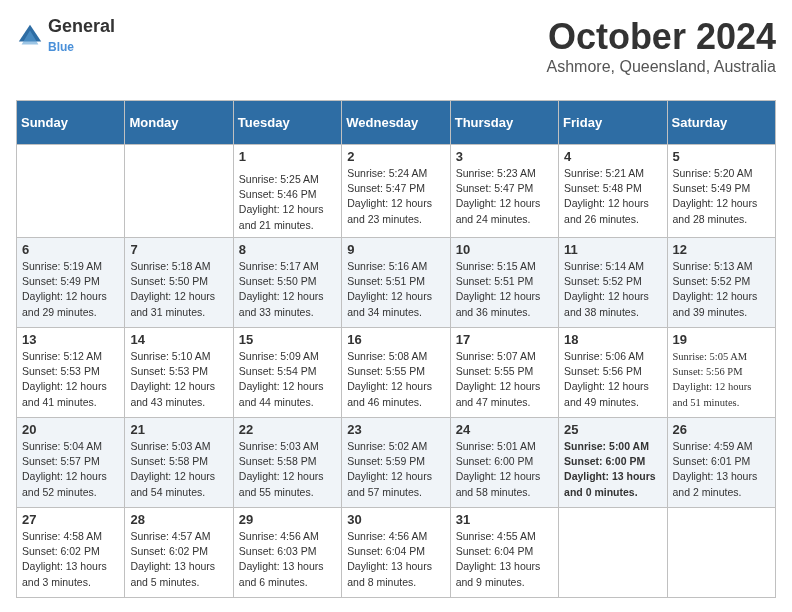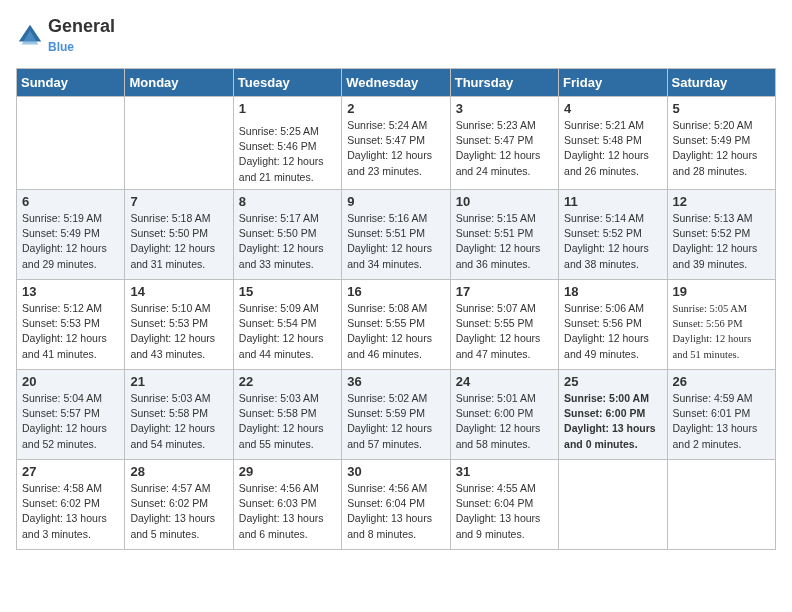--- a/index.html
+++ b/index.html
@@ -7,21 +7,21 @@
       font-family: Arial, sans-serif;
       background: #fff;
       width: 792px;
       min-height: 612px;
       padding: 16px;
     }
     .header {
       display: flex;
       justify-content: space-between;
       align-items: flex-start;
-      margin-bottom: 13px;
+      margin-bottom: 24px;
     }
     .logo {
       display: flex;
       align-items: center;
       gap: 4px;
     }
     .logo-text-general {
       font-size: 18px;
       font-weight: bold;
       color: #333;
@@ -50,21 +50,21 @@
     table {
       width: 100%;
       border-collapse: collapse;
       table-layout: fixed;
     }
     thead tr th {
       background-color: #2e6da4;
       color: #fff;
       font-size: 13px;
       font-weight: bold;
-      padding: 6px 4px;
+      padding: 14px 4px;
       text-align: left;
       border: 1px solid #c0c0c0;
     }
     tbody tr td {
       border: 1px solid #c0c0c0;
       vertical-align: top;
       padding: 4px 5px;
       font-size: 10.5px;
       color: #333;
       height: 90px;
@@ -94,20 +94,22 @@
     <svg class="logo-icon" viewBox="0 0 40 40">
       <polygon points="20,4 36,28 4,28" fill="#2e6da4"></polygon>
       <polygon points="20,12 32,32 8,32" fill="#5a9fd4" opacity="0.6"></polygon>
     </svg>
     <div>
       <span class="logo-text-general">General</span><br>
       <span class="logo-text-blue">Blue</span>
     </div>
   </div>
   <div class="title-block">
+    <div class="month-title">October 2024</div>
+    <div class="location-title">Ashmore, Queensland, Australia</div>
   </div>
 </div>
 
 <table>
   <thead>
     <tr>
 
     <th>Sunday</th>
         <th>Monday</th>
         <th>Tuesday</th>
@@ -275,21 +277,21 @@
 and 54 minutes.</div>
         </td>
         <td>
           <span class="day-number">22</span>
           <div class="day-info" style="white-space: pre-line;">Sunrise: 5:03 AM
 Sunset: 5:58 PM
 Daylight: 12 hours
 and 55 minutes.</div>
         </td>
         <td>
-          <span class="day-number">36</span>
+          <span class="day-number">23</span>
           <div class="day-info" style="white-space: pre-line;">Sunrise: 5:02 AM
 Sunset: 5:59 PM
 Daylight: 12 hours
 and 57 minutes.</div>
         </td>
         <td>
           <span class="day-number">24</span>
           <div class="day-info" style="white-space: pre-line;">Sunrise: 5:01 AM
 Sunset: 6:00 PM
 Daylight: 12 hours

